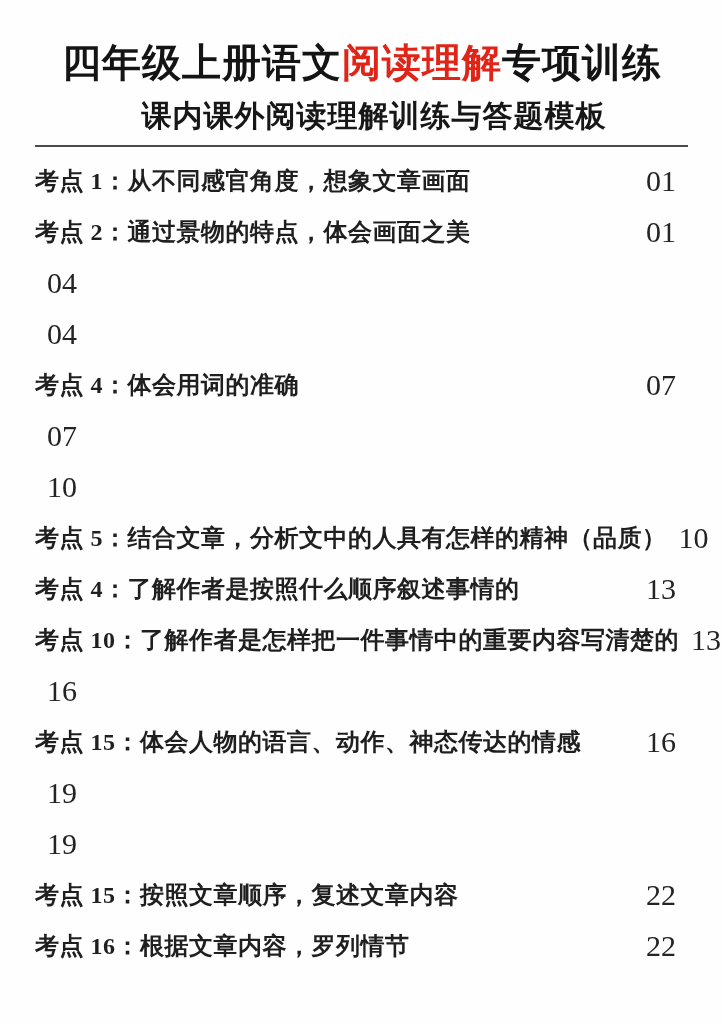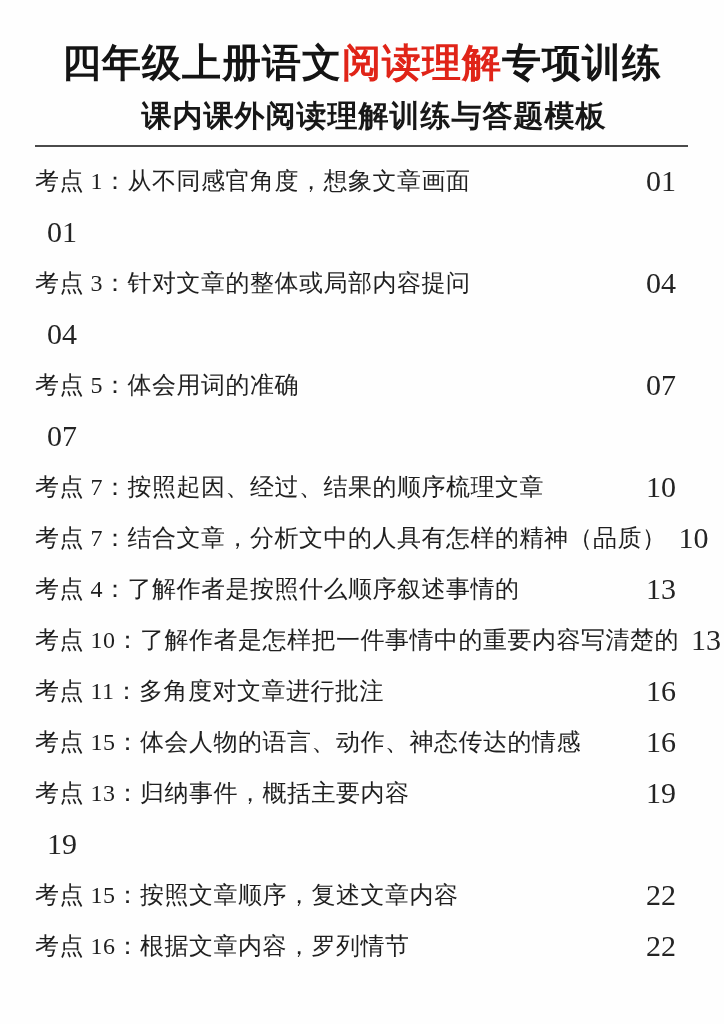--- a/index.html
+++ b/index.html
@@ -65,21 +65,21 @@
   .row {
     height: 51px;
     display: flex;
     align-items: center;
     justify-content: space-between;
     padding-left: 35px;
     padding-right: 48px;
   }
   .lbl {
     font-size: 24px;
-    font-weight: 400;
+    font-weight: 700;
     letter-spacing: 0.5px;
     white-space: nowrap;
     color: #1f1f1f;
   }
   .pg {
     font-size: 30px;
     font-weight: 500;
     color: #242424;
     margin-left: 12px;
     flex-shrink: 0;
@@ -95,62 +95,59 @@
   <h2 class="subtitle">课内课外阅读理解训练与答题模板</h2>
 
   <div class="rule"></div>
 
   <div class="toc">
     <div class="row">
       <span class="lbl">考点 1：从不同感官角度，想象文章画面</span>
       <span class="pg">01</span>
     </div>
     <div class="row">
+      <span class="lbl">考点 2：通过景物的特点，体会画面之美</span>
       <span class="pg">01</span>
     </div>
     <div class="row">
-      <span class="lbl">考点 3：针对文章的整体或局部内容提问</span>
       <span class="pg">04</span>
     </div>
     <div class="row">
       <span class="pg">04</span>
     </div>
     <div class="row">
-      <span class="lbl">考点 5：体会用词的准确</span>
+      <span class="lbl">考点 4：体会用词的准确</span>
       <span class="pg">07</span>
     </div>
     <div class="row">
       <span class="pg">07</span>
     </div>
     <div class="row">
-      <span class="lbl">考点 7：按照起因、经过、结果的顺序梳理文章</span>
       <span class="pg">10</span>
     </div>
     <div class="row">
-      <span class="lbl">考点 7：结合文章，分析文中的人具有怎样的精神（品质）</span>
+      <span class="lbl">考点 5：结合文章，分析文中的人具有怎样的精神（品质）</span>
       <span class="pg">10</span>
     </div>
     <div class="row">
       <span class="lbl">考点 4：了解作者是按照什么顺序叙述事情的</span>
       <span class="pg">13</span>
     </div>
     <div class="row">
       <span class="lbl">考点 10：了解作者是怎样把一件事情中的重要内容写清楚的</span>
       <span class="pg">13</span>
     </div>
     <div class="row">
-      <span class="lbl">考点 11：多角度对文章进行批注</span>
       <span class="pg">16</span>
     </div>
     <div class="row">
       <span class="lbl">考点 15：体会人物的语言、动作、神态传达的情感</span>
       <span class="pg">16</span>
     </div>
     <div class="row">
-      <span class="lbl">考点 13：归纳事件，概括主要内容</span>
       <span class="pg">19</span>
     </div>
     <div class="row">
       <span class="pg">19</span>
     </div>
     <div class="row">
       <span class="lbl">考点 15：按照文章顺序，复述文章内容</span>
       <span class="pg">22</span>
     </div>
     <div class="row">

